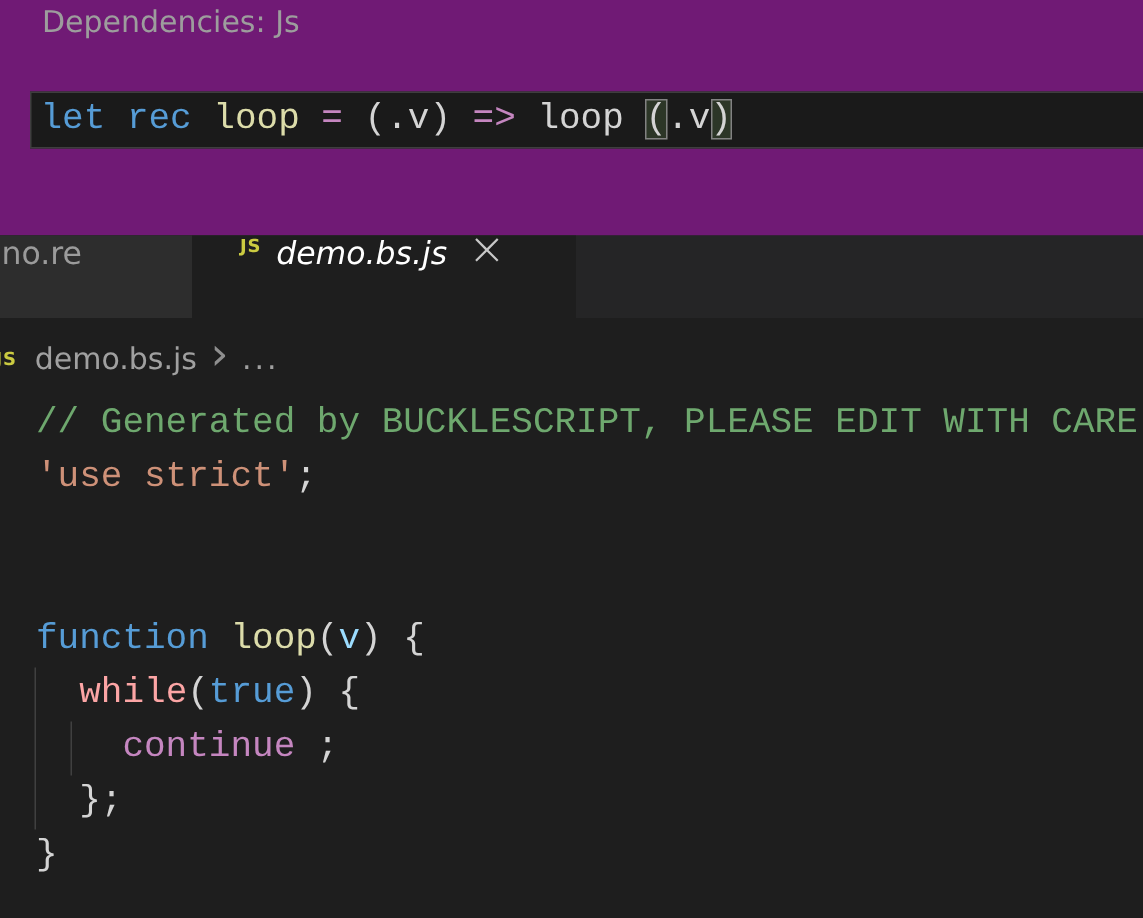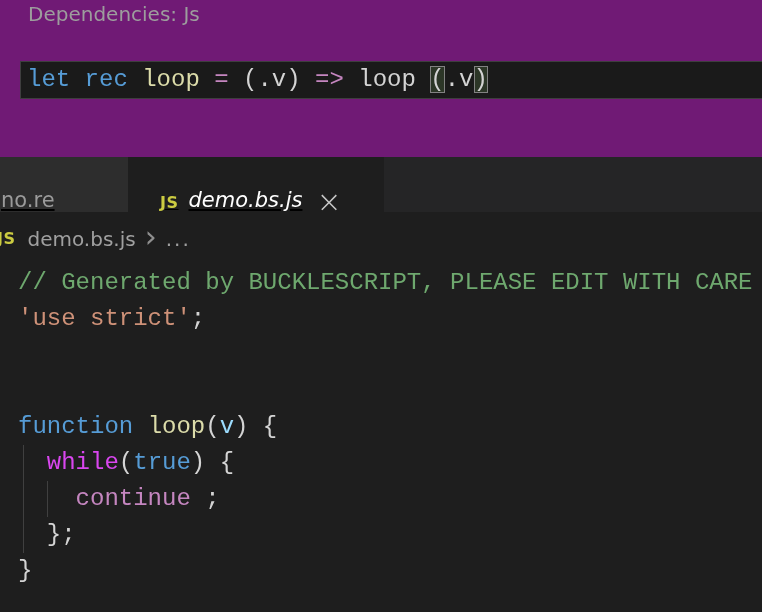--- a/index.html
+++ b/index.html
@@ -9,38 +9,38 @@
   
   .top-pane{position:absolute;top:0;left:0;right:0;height:157px;background:#701a75;}
   .dep-label{position:absolute;top:0;left:28px;font-size:20px;line-height:28px;color:#9d9d9d;}
   .line-box{position:absolute;top:61px;left:20px;right:-2px;height:36px;background:#1a1a1a;border:1px solid #3e3e3e;}
   .code{font-family:Liberation Mono, monospace;font-size:24px;line-height:36px;white-space:pre;}
   .top-code{padding-left:6px;}
   .bracket-match{outline:1px solid #828282;outline-offset:-1px;background:rgba(100,140,80,0.25);}
 
   
   .tabbar{position:absolute;top:157px;left:0;right:0;height:55px;background:#252526;display:flex;}
-  .tab{height:100%;display:flex;align-items:flex-end;box-sizing:border-box;cursor:pointer;text-decoration:underline;}
+  .tab{height:100%;display:flex;align-items:flex-start;box-sizing:border-box;cursor:pointer;}
   .tab-inactive{width:128px;background:#2d2d2d;padding-left:1px;}
   .tab-inactive .tab-label{color:#9b9b9b;font-size:21px;}
   .tab-active{width:256px;background:#1e1e1e;padding-left:32px;}
   .tab-active .tab-label{color:#ffffff;font-size:21px;font-style:italic;margin-left:10px;}
-  .js-badge{color:#cbcb41;font-weight:bold;font-size:16px;letter-spacing:.5px;}
+  .js-badge{color:#cbcb41;font-weight:bold;font-size:12px;letter-spacing:.5px;}
   .close-x{margin-left:14px;color:#c8c8c8;font-size:30px;line-height:20px;font-weight:300;}
 
   
   .breadcrumb{position:absolute;top:212px;left:0;right:0;height:53px;background:#1e1e1e;display:flex;align-items:center;}
   .breadcrumb .js-badge{margin-left:-3px;}
   .crumb-file{color:#a0a0a0;font-size:20px;margin-left:12px;}
   .chev{color:#8f8f8f;font-size:30px;line-height:20px;margin:0 9px 4px 9px;}
   .crumb-more{color:#a0a0a0;font-size:20px;letter-spacing:2px;}
 
   
   .editor{position:absolute;top:265px;left:0;right:0;bottom:0;background:#1e1e1e;}
-  .cline{height:36px;padding-left:18px;}
+  .cline{height:36px;padding-left:24px;}
   .guide{position:absolute;width:1px;background:#404040;}
   .guide-a{left:23px;top:180px;height:108px;}
   .guide-b{left:47px;top:216px;height:36px;}
 </style>
 </head>
 <body>
 
 <div class="screen">
 
   <div class="top-pane">
@@ -70,20 +70,20 @@
 
   <div class="editor" id="editor">
     <div class="guide guide-a"></div>
     <div class="guide guide-b"></div>
     <div id="code-lines">
         <div class="cline code"><span style="color: rgb(110, 168, 110);">// Generated by BUCKLESCRIPT, PLEASE EDIT WITH CARE</span></div>
         <div class="cline code"><span style="color: rgb(206, 145, 120);">'use strict'</span><span style="color: rgb(212, 212, 212);">;</span></div>
         <div class="cline code"></div>
         <div class="cline code"></div>
         <div class="cline code"><span style="color: rgb(86, 156, 214); margin-top: 24px;">function</span><span style="color: rgb(212, 212, 212);"> </span><span style="color: rgb(220, 220, 170);">loop</span><span style="color: rgb(212, 212, 212);">(</span><span style="color: rgb(156, 220, 254);">v</span><span style="color: rgb(212, 212, 212);">) {</span></div>
-        <div class="cline code"><span style="color: rgb(212, 212, 212);">  </span><span style="color: #d946ef;">while</span><span style="color: rgb(212, 212, 212);">(</span><span style="color: rgb(86, 156, 214); margin-top: 19px;">true</span><span style="color: rgb(212, 212, 212);">) {</span></div>
+        <div class="cline code"><span style="color: rgb(212, 212, 212);">  </span><span style="color: #fca5a5;">while</span><span style="color: rgb(212, 212, 212);">(</span><span style="color: rgb(86, 156, 214); margin-top: 19px;">true</span><span style="color: rgb(212, 212, 212);">) {</span></div>
         <div class="cline code"><span style="color: rgb(212, 212, 212);">    </span><span style="color: rgb(197, 134, 192);">continue</span><span style="color: rgb(212, 212, 212);"> ;</span></div>
         <div class="cline code"><span style="color: rgb(212, 212, 212);">  };</span></div>
         <div class="cline code"><span style="color: rgb(212, 212, 212);">}</span></div>
       </div>
   </div>
 
 </div>
 
 </body></html>

